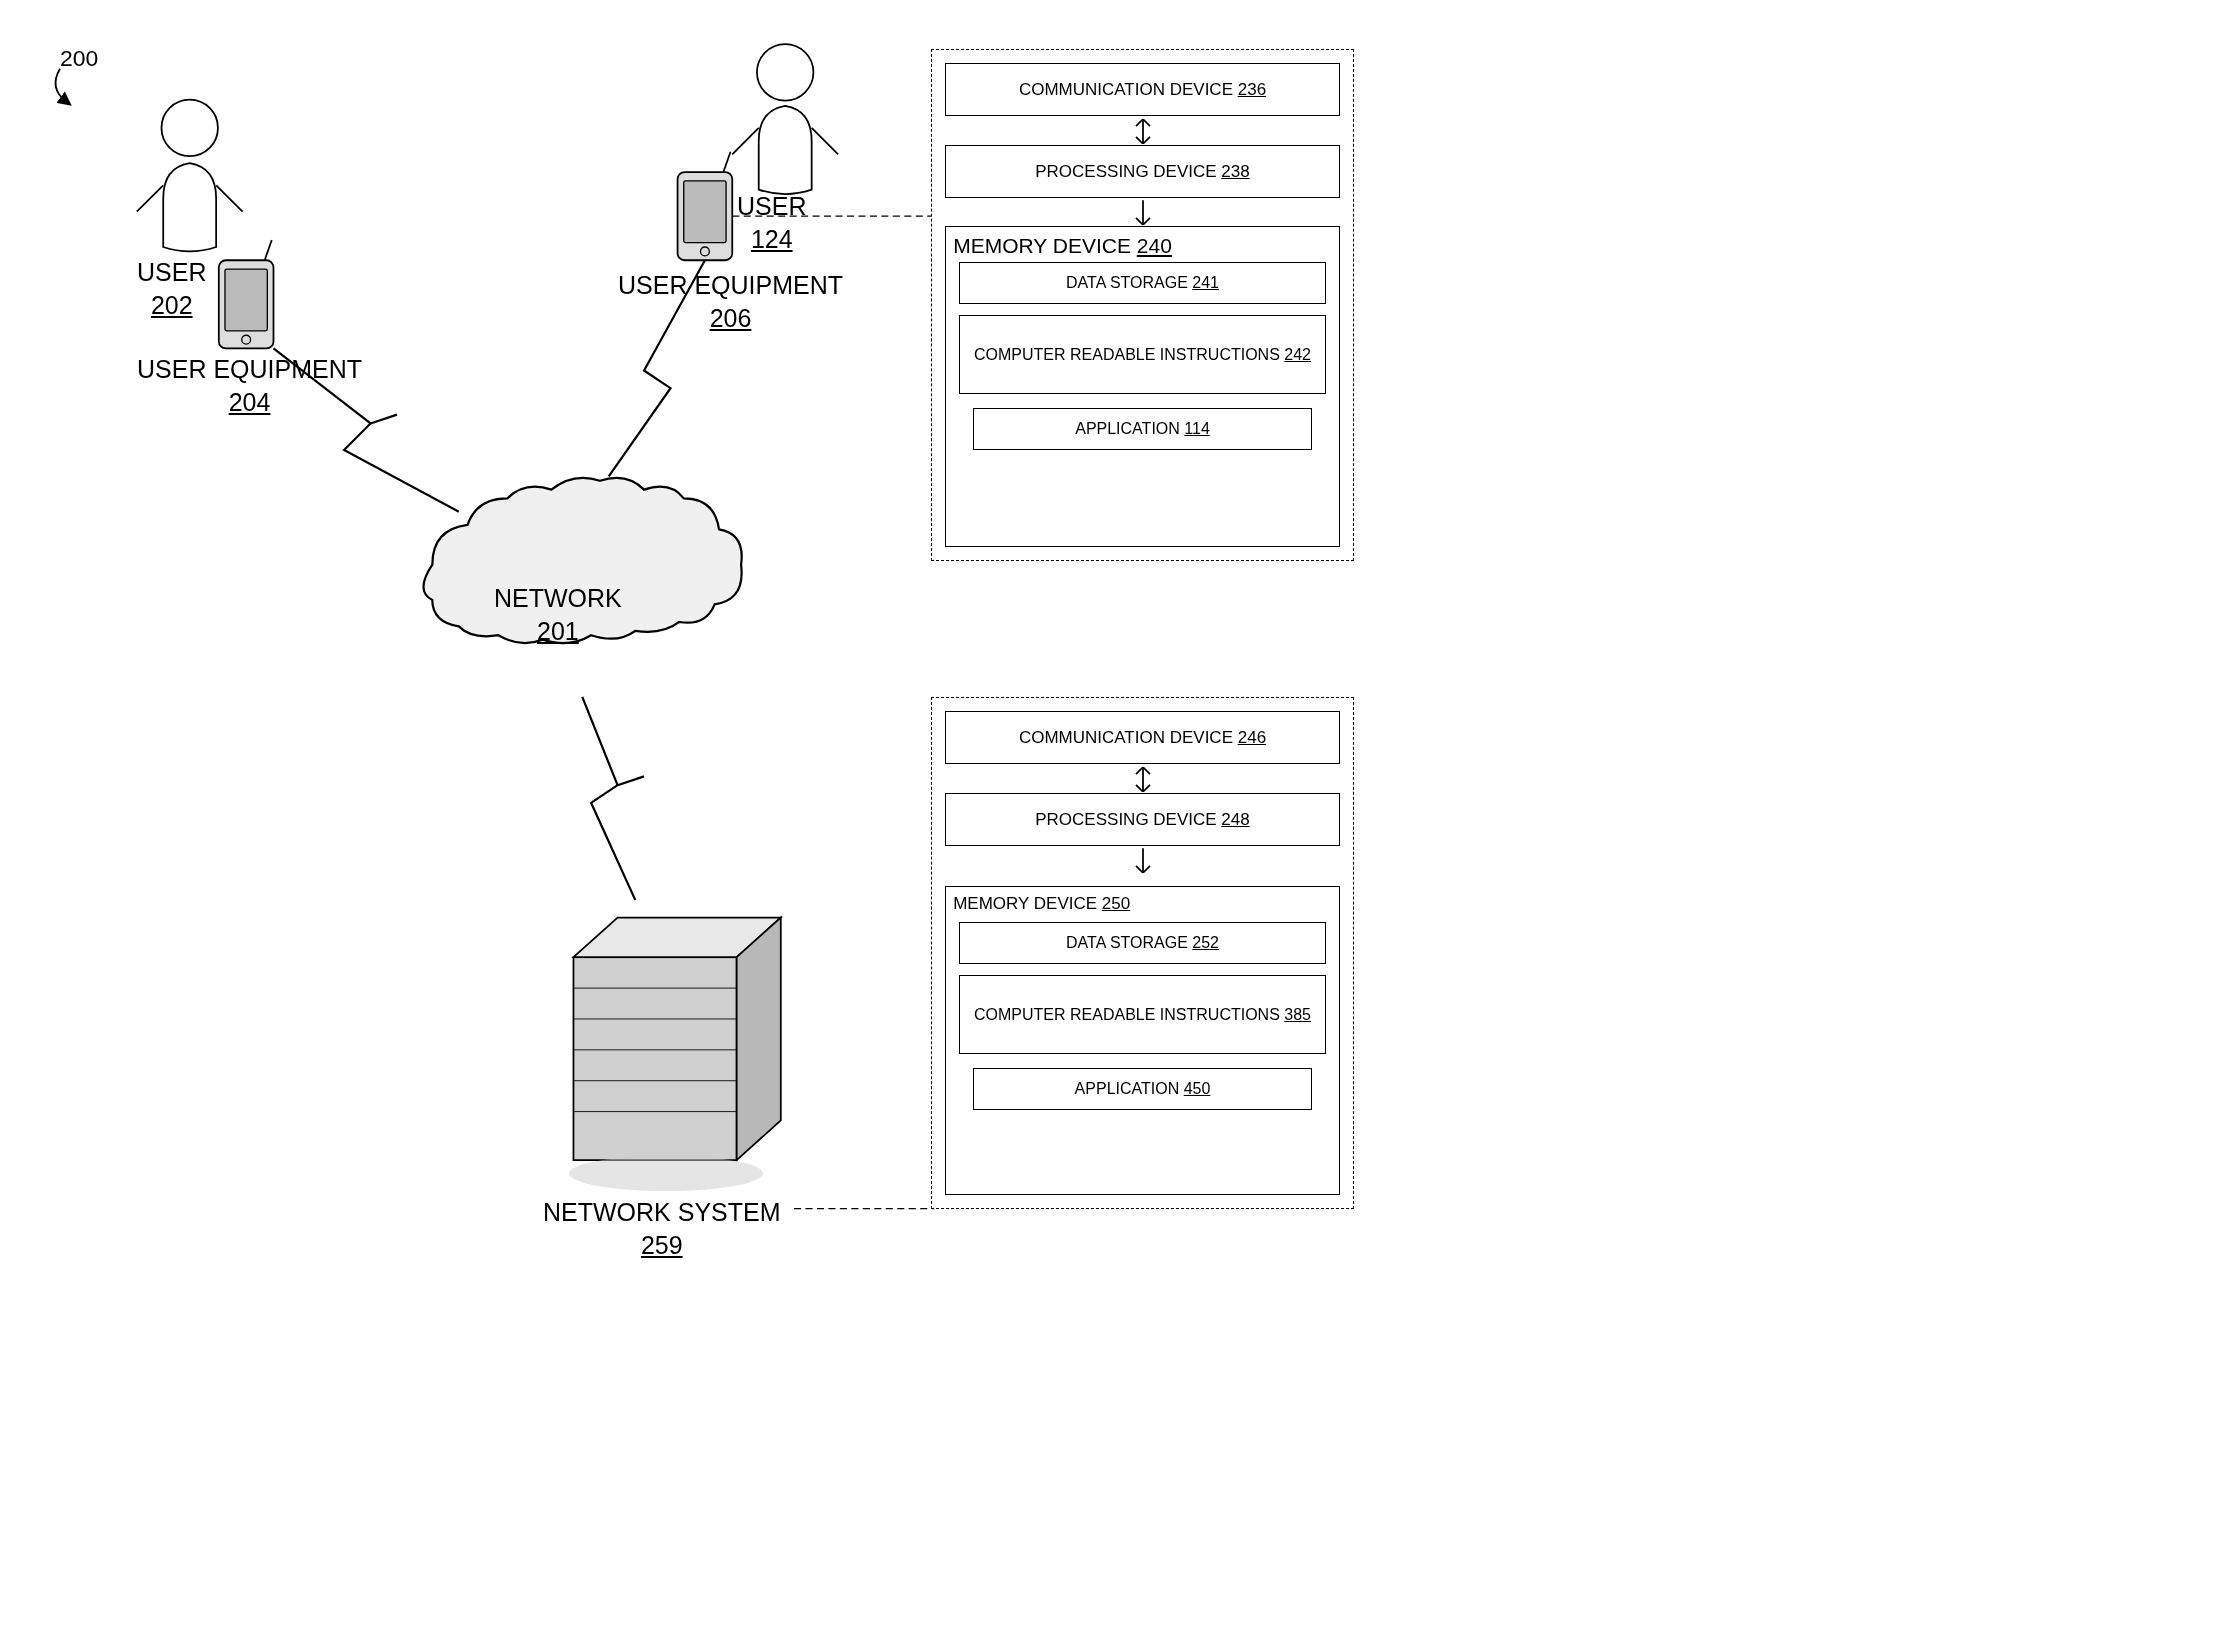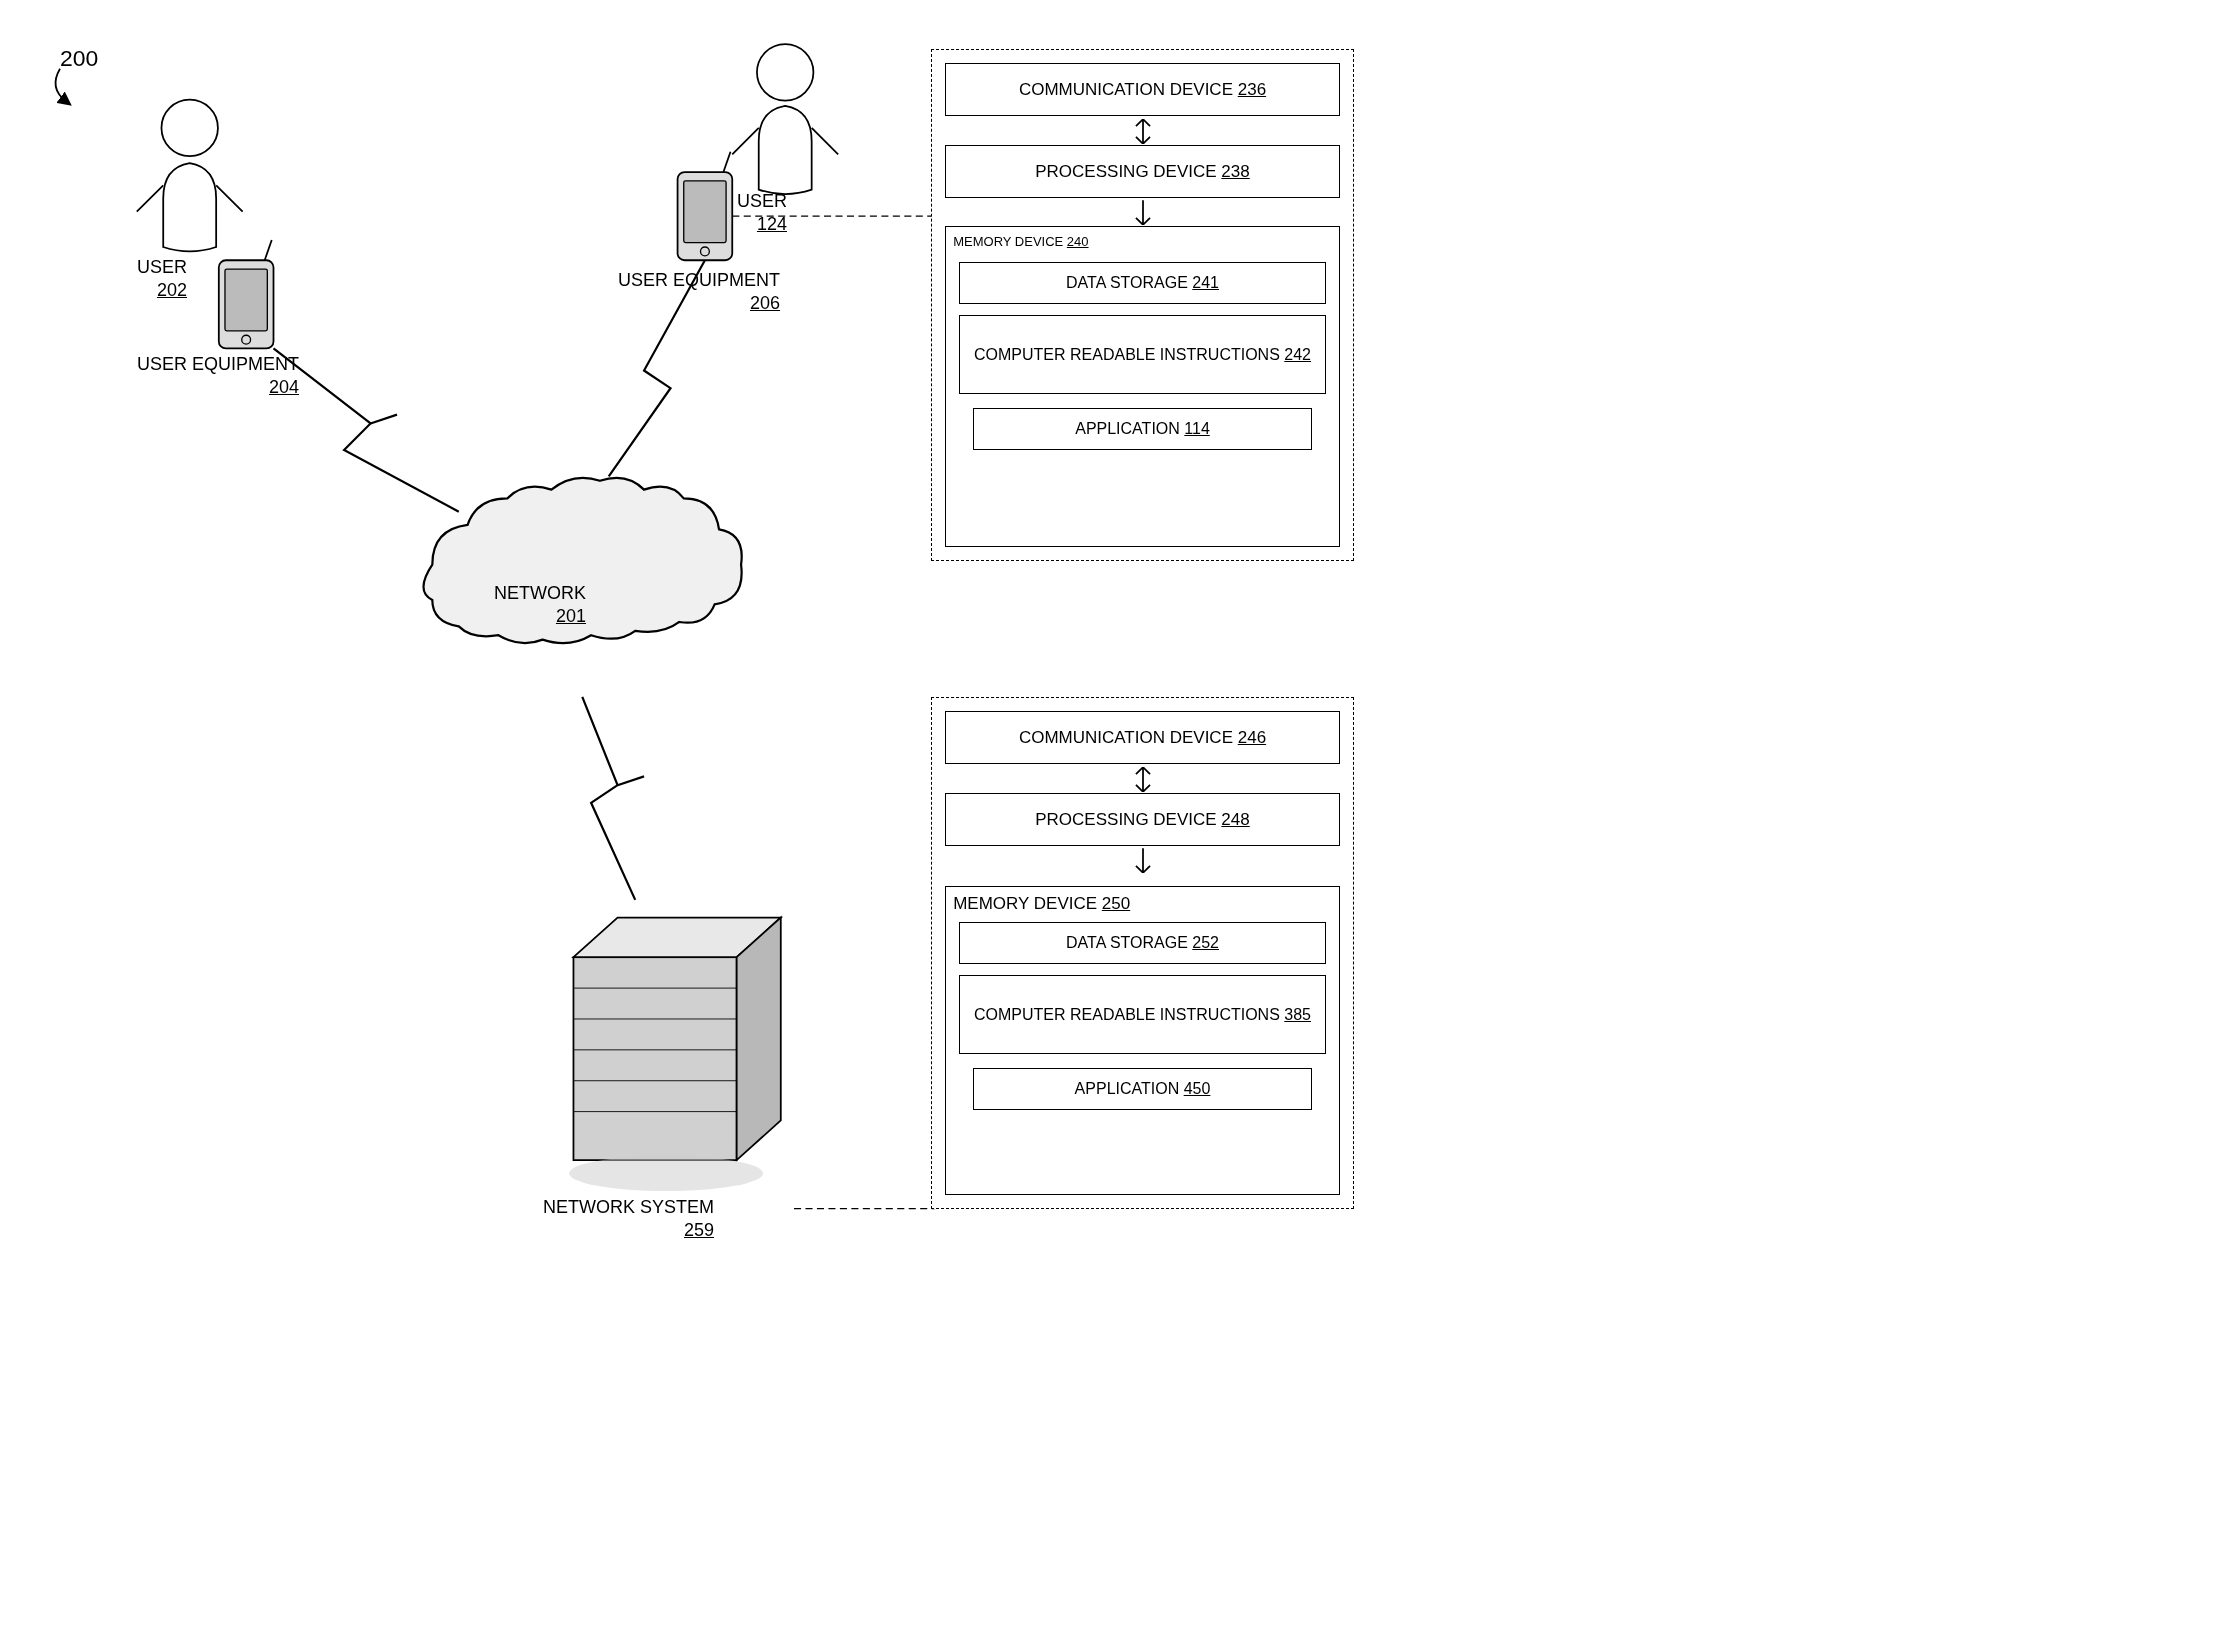--- a/index.html
+++ b/index.html
@@ -6,22 +6,22 @@
     body {
       background: #fff;
       font-family: Arial, sans-serif;
       width: 2240px;
       height: 1648px;
       position: relative;
       overflow: hidden;
     }
     .label {
       position: absolute;
-      text-align: right;
-      font-size: 18px;
+      text-align: center;
+      font-size: 25px;
       font-weight: normal;
       color: #000;
       line-height: 1.3;
     }
     .label-underline {
       text-decoration: underline;
     }
     svg.diagram-svg {
       position: absolute;
       top: 0; left: 0;
@@ -154,21 +154,21 @@
     <span>PROCESSING DEVICE</span>&nbsp;<span class="label-underline">238</span>
   </div>
 
   <div style="position:absolute; left:50%; top:150px; transform:translateX(-50%);">
     <svg width="17.6" height="25" viewBox="0 0 20 28">
         <path d="M10,0 L10,28 M2,20 L10,28 L18,20" stroke="#000" stroke-width="2" fill="none"></path>
       </svg>
   </div>
 
   <div style="position:absolute; left:13.2px; top:176px; right:13.2px; bottom:13.2px; border:1.8px solid #000;">
-    <div style="position:absolute; left:7px; top:7px; font-size:13px;">
+    <div style="position:absolute; left:7px; top:7px; font-size:21px;">
       MEMORY DEVICE <span class="label-underline">240</span>
     </div>
 
     <div style="position:absolute; left:13.2px; top:35px; right:13.2px; height:42px; border:1.8px solid #000; display:flex; align-items:center; justify-content:center; font-size:16px;">
       DATA STORAGE&nbsp;<span class="label-underline">241</span>
     </div>
 
     <div style="position:absolute; left:13.2px; top:88px; right:13.2px; height:79px; border:1.8px solid #000; display:flex; align-items:center; justify-content:center; text-align:center; font-size:16px; padding:3.5px;">
       COMPUTER READABLE INSTRUCTIONS&nbsp;<span class="label-underline">242</span>
     </div>

